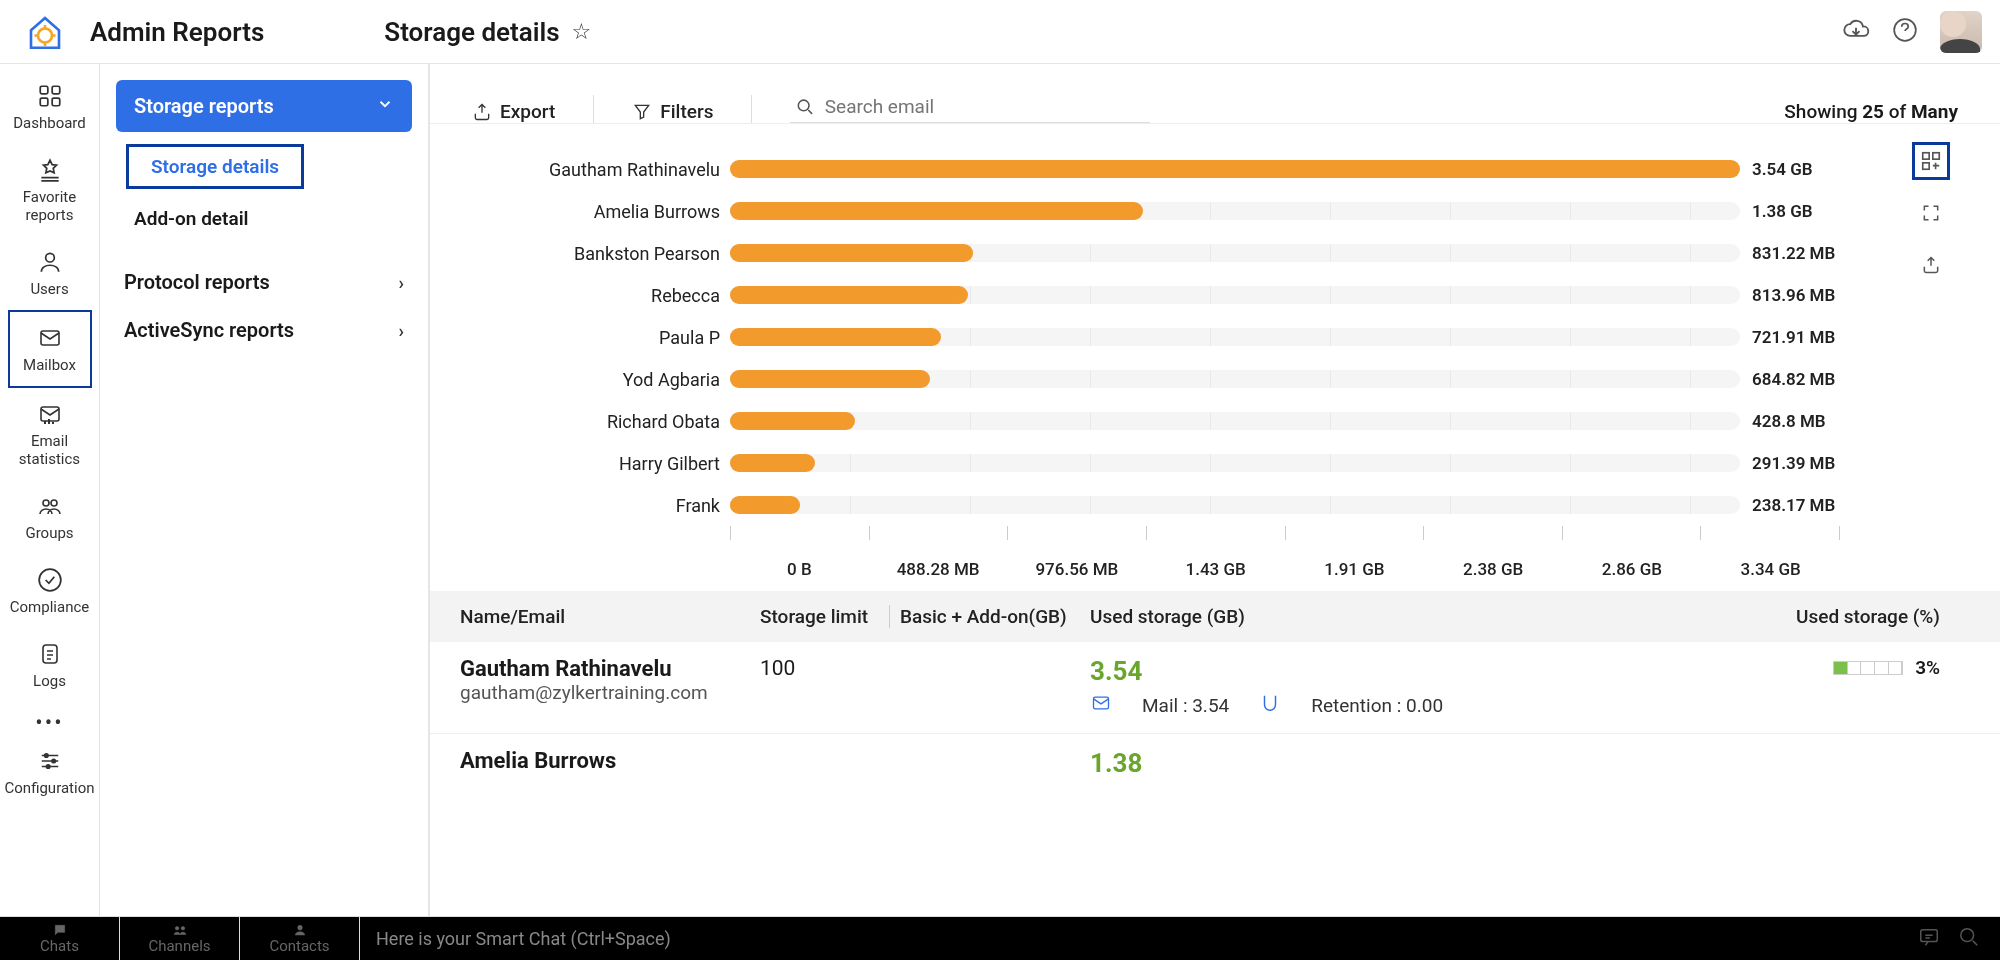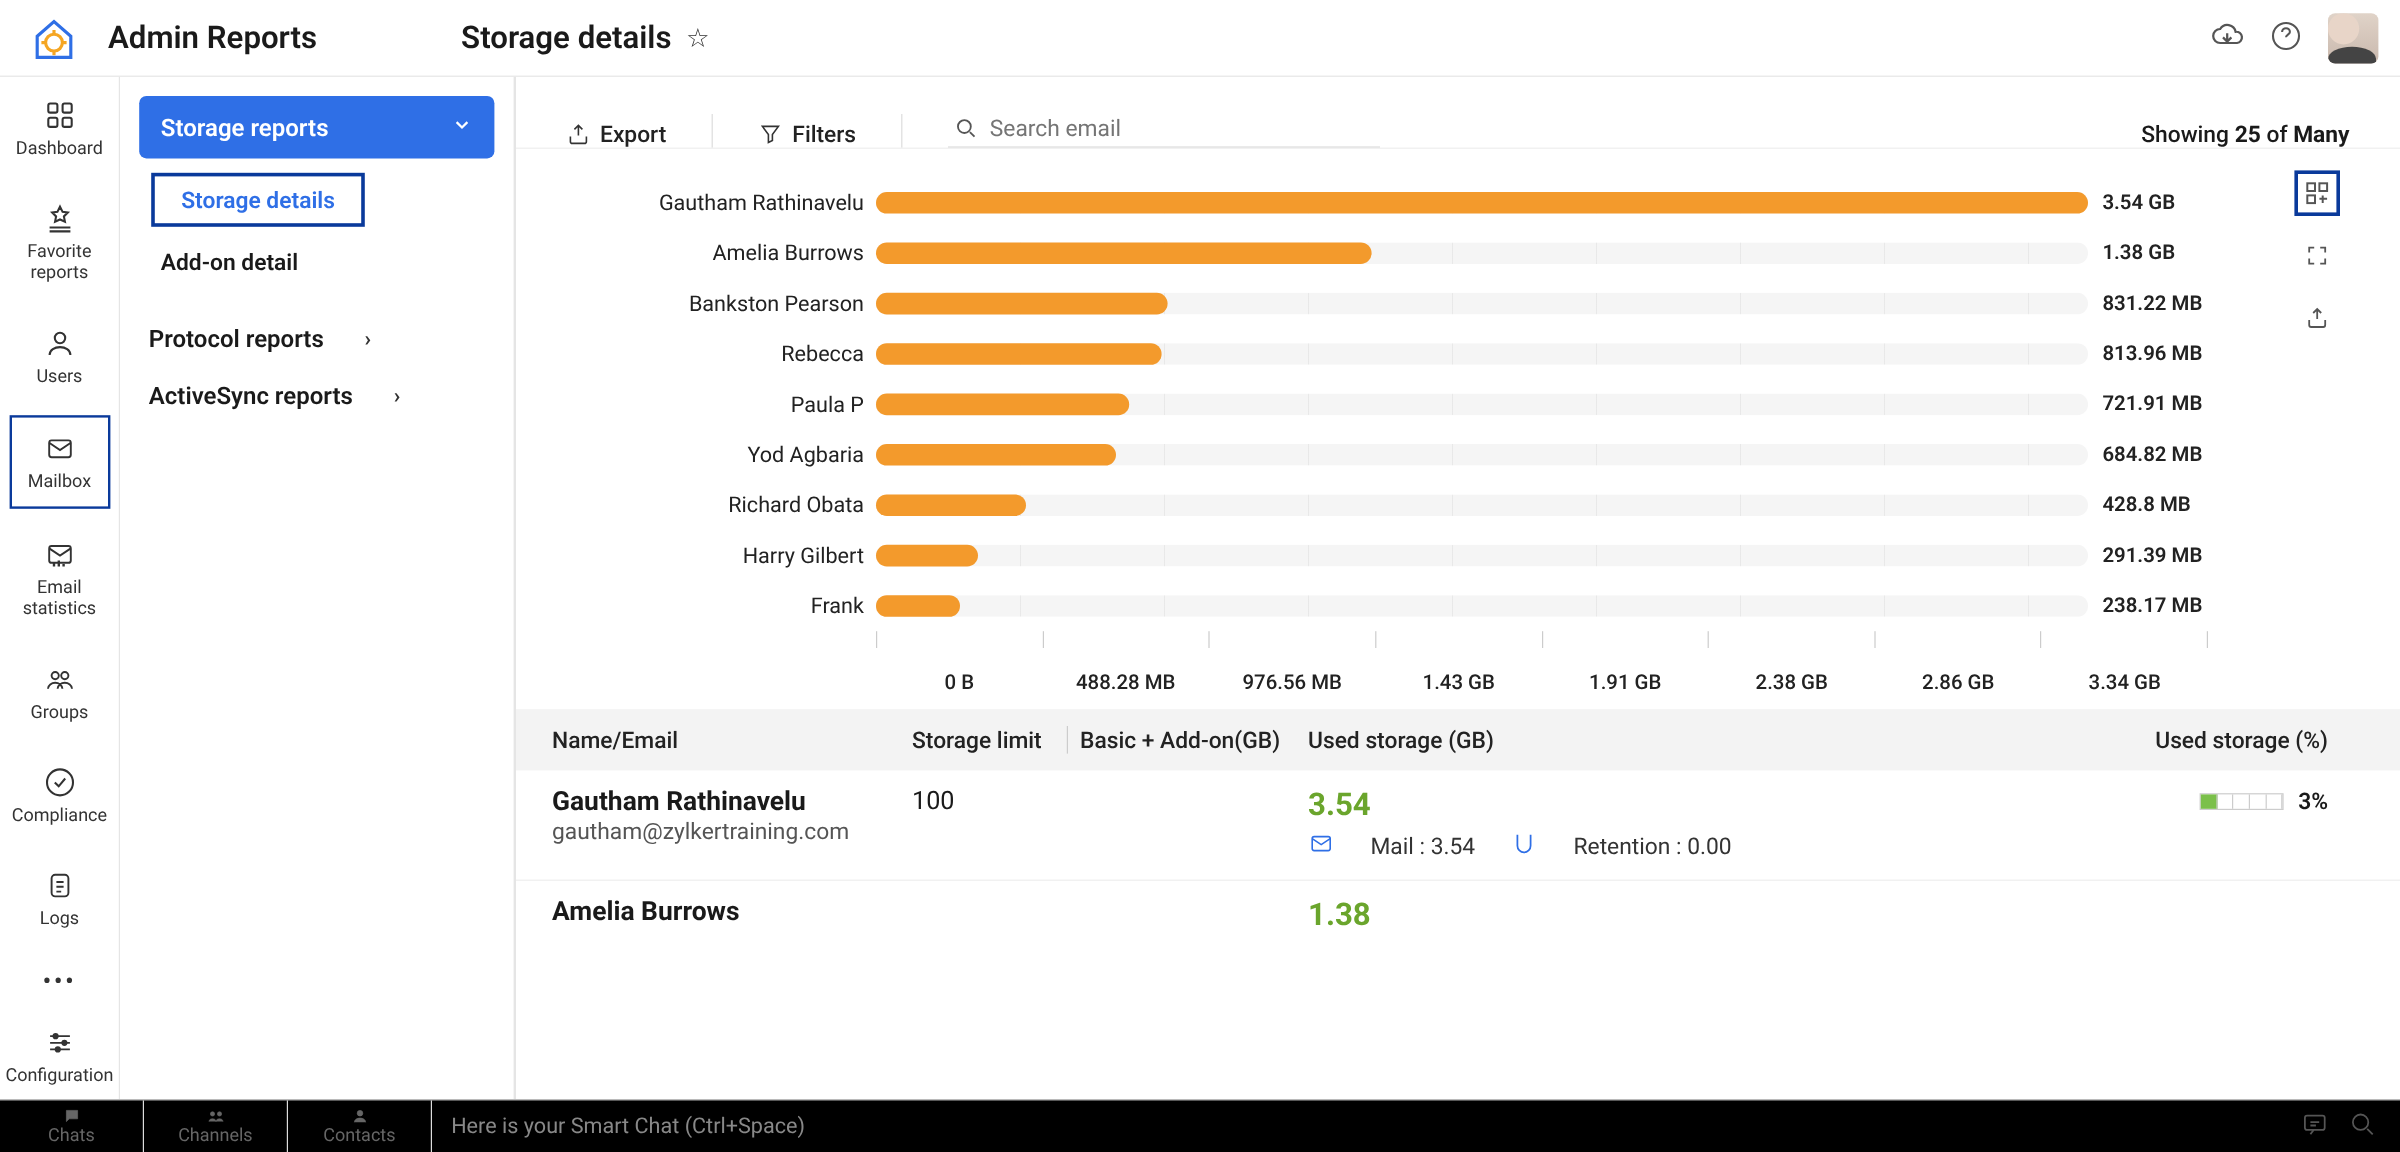--- a/index.html
+++ b/index.html
@@ -1,20 +1,20 @@
 <!DOCTYPE html>
 <html><head>
 <meta charset="utf-8">
 <style>
   * { box-sizing: border-box; margin: 0; padding: 0; font-family: -apple-system, BlinkMacSystemFont, "Segoe UI", Roboto, sans-serif; }
   body { width: 2000px; height: 960px; background: #fff; color: #1a1a1a; overflow: hidden; }
   .app { display: flex; height: 100%; }
 
   
-  .rail { width: 100px; border-right: 1px solid #e5e5e5; display: flex; flex-direction: column; align-items: center; padding-top: 70px; font-size: 15px; color: #333; gap: 12px; }
+  .rail { width: 100px; border-right: 1px solid #e5e5e5; display: flex; flex-direction: column; align-items: center; padding-top: 70px; font-size: 15px; color: #333; gap: 0; }
   .rail-item { display: flex; flex-direction: column; align-items: center; justify-content: center; padding: 12px 4px; width: 84px; text-align: center; line-height: 1.2; cursor: pointer; }
   .rail-item.active { border: 2px solid #0a3a9b; }
   .rail-ic { width: 30px; height: 28px; display: flex; align-items: center; justify-content: center; margin-bottom: 4px; }
   .rail-ic svg { stroke: #333; fill: none; stroke-width: 1.6; }
   .rail-dots { font-size: 22px; letter-spacing: 2px; margin-top: 8px; }
 
   
   .header { position: absolute; top: 0; left: 0; right: 0; height: 64px; display: flex; align-items: center; padding: 0 18px 0 24px; border-bottom: 1px solid #e5e5e5; background: #fff; z-index: 2; }
   .logo { width: 42px; height: 42px; margin-right: 24px; display:flex; align-items:center; justify-content:center; }
   .logo svg { }
@@ -28,21 +28,21 @@
   .avatar-face { width:26px; height:26px; border-radius:50%; background:#e8d5c8; margin-bottom:8px; position:relative;}
   .avatar-body { position:absolute; bottom:-6px; width:40px; height:20px; border-radius:50% 50% 0 0; background:#444;}
 
   
   .sidebar { width: 330px; border-right: 2px solid #e5e5e5; padding: 80px 16px 0 16px; background:#fff; }
   .side-nav-hdr { background:#2f6fe6; color:#fff; border-radius:6px; padding: 14px 18px; font-size:20px; font-weight:600; display:flex; align-items:center; justify-content:space-between; cursor:pointer;}
   .chev { }
   .side-sub { margin: 12px 0 18px 0; }
   .side-sub-item { display:block; padding: 10px 18px; font-size:19px; font-weight:600; color:#1a1a1a; cursor:pointer;}
   .side-sub-item.selected { color:#2f6fe6; border:3px solid #0a3a9b; display:inline-block; margin-left:10px; padding:8px 22px;}
-  .side-row { padding: 12px 8px; font-size:20px; font-weight:600; display:flex; align-items:center; cursor:pointer;gap:34px;}
+  .side-row { padding: 12px 8px; font-size:20px; font-weight:600; display:flex; justify-content:space-between; align-items:center; cursor:pointer;gap:34px;}
   .side-row .chvr { font-size:18px; color:#333; }
 
   
   .main { flex:1; padding-top:64px; display:flex; flex-direction:column; overflow:hidden;}
   .toolbar { height:60px; border-bottom:1px solid #eee; display:flex; align-items:flex-end; padding: 0 42px; gap: 38px;}
   .tbtn { display:flex; align-items:center; gap:8px; font-size:19px; font-weight:500; color:#222; cursor:pointer;}
   .tbtn svg { stroke:#333; fill:none; stroke-width:1.6;}
   .vsep { width:1px; height:28px; background:#ddd;}
   .search { flex:0 0 360px; display:flex; align-items:center; border-bottom:1px solid #ddd; padding:4px 6px; gap:10px; }
   .search input { border:none; outline:none; font-size:19px; width:100%; color:#333;}

